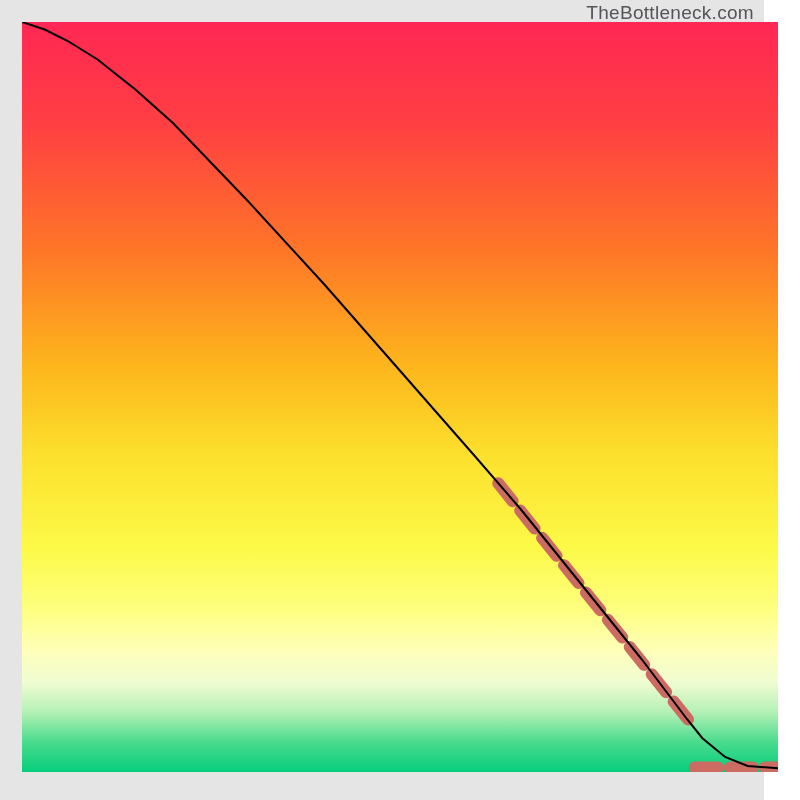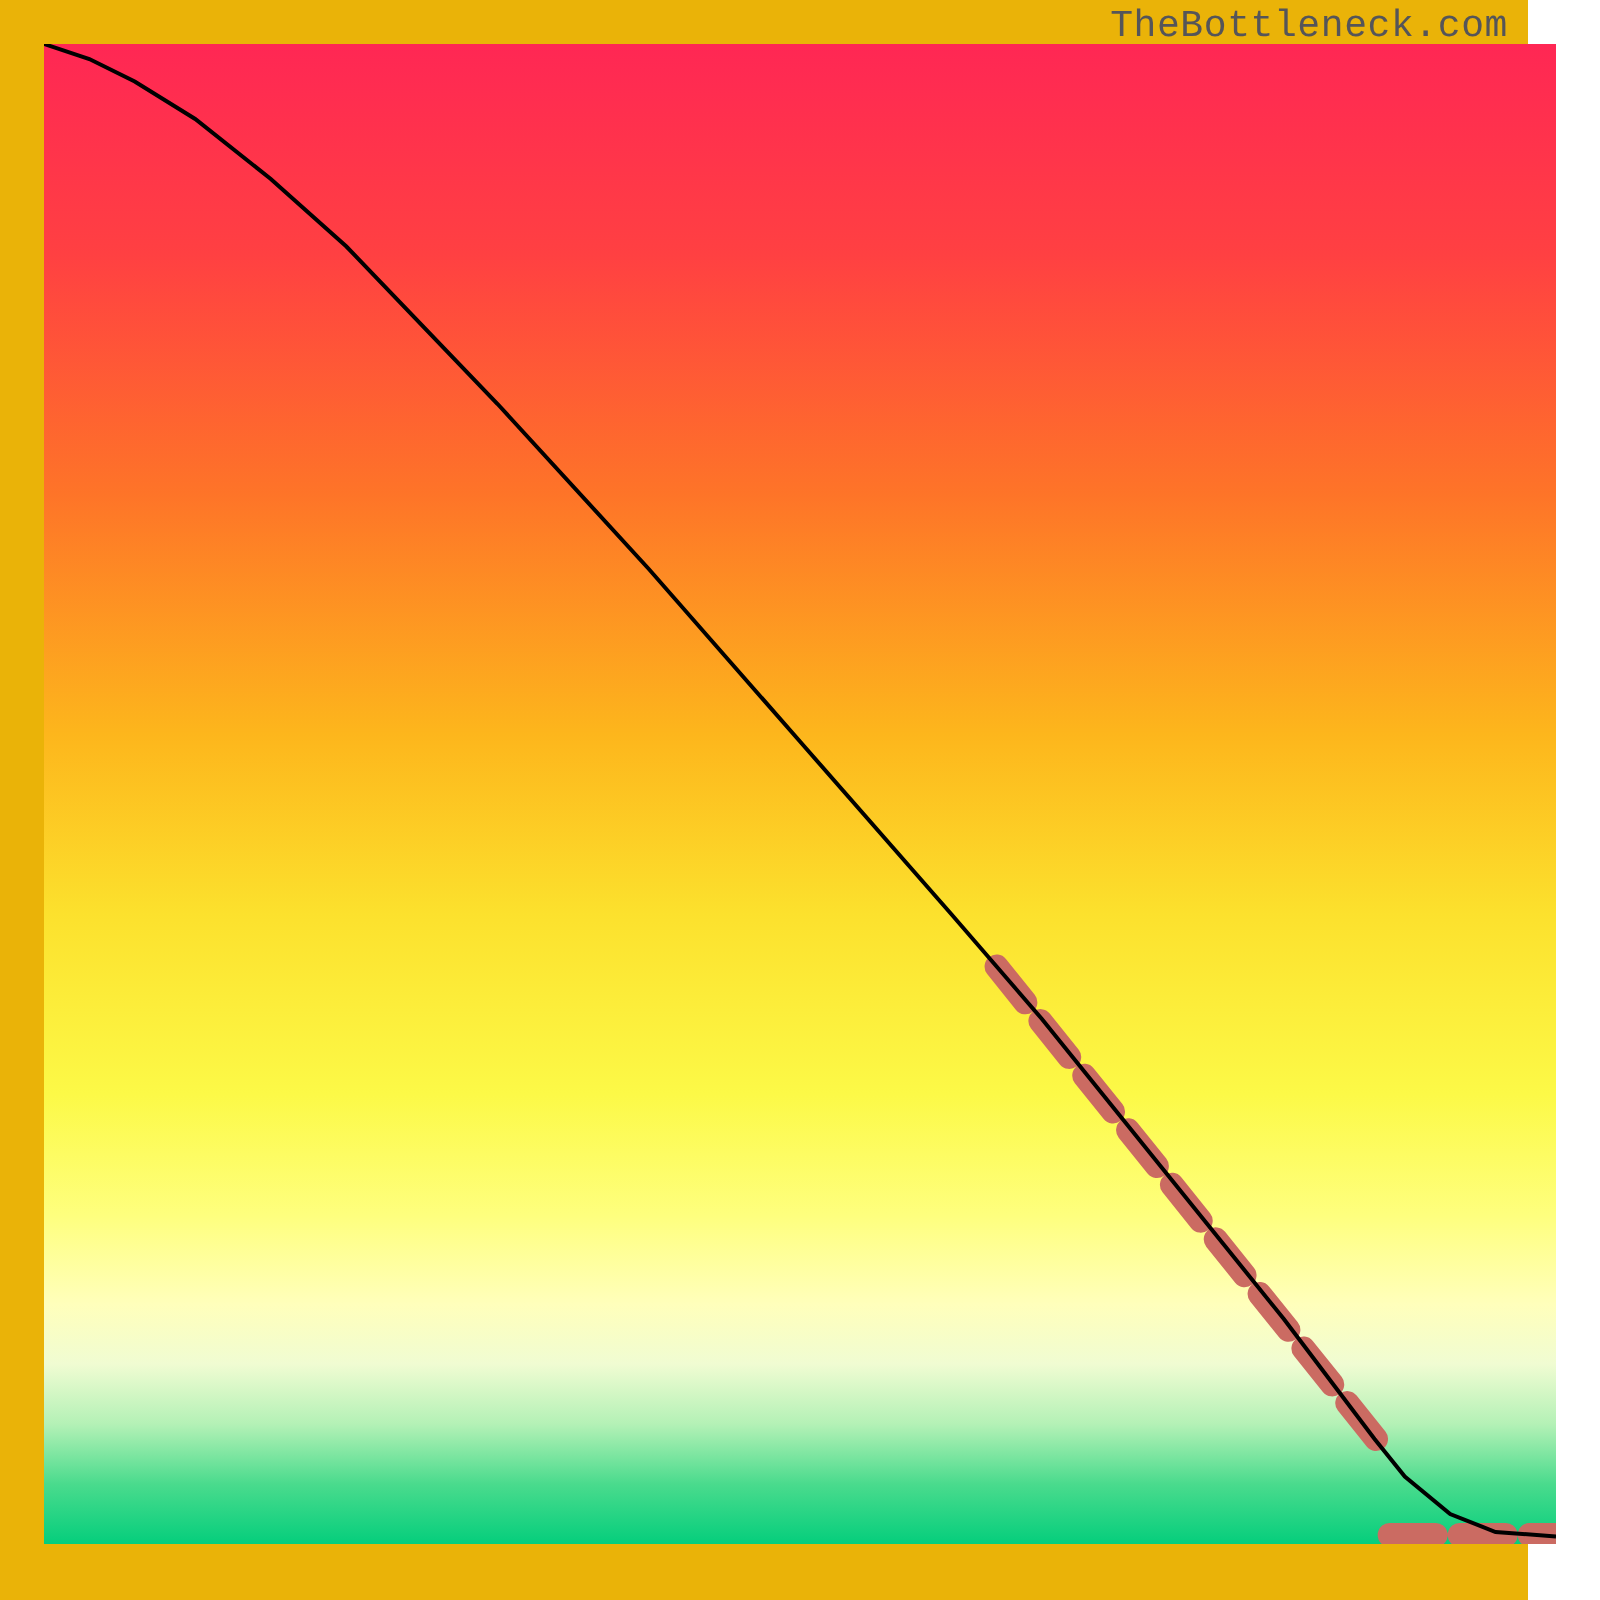--- a/index.html
+++ b/index.html
@@ -7,22 +7,21 @@
     padding: 0;
     width: 800px;
     height: 800px;
     overflow: hidden;
     font-family: Arial, Helvetica, sans-serif;
   }
   .root {
     position: relative;
     width: 764px;
     height: 800px;
-    background: #eab308;
-    font-family: Liberation Mono, monospace;
+    background: #e5e5e5;
   }
   .watermark {
     position: absolute;
     top: 2px;
     right: 10px;
     color: #555559;
     font-size: 19px;
     font-weight: 500;
     letter-spacing: 0.3px;
   }

